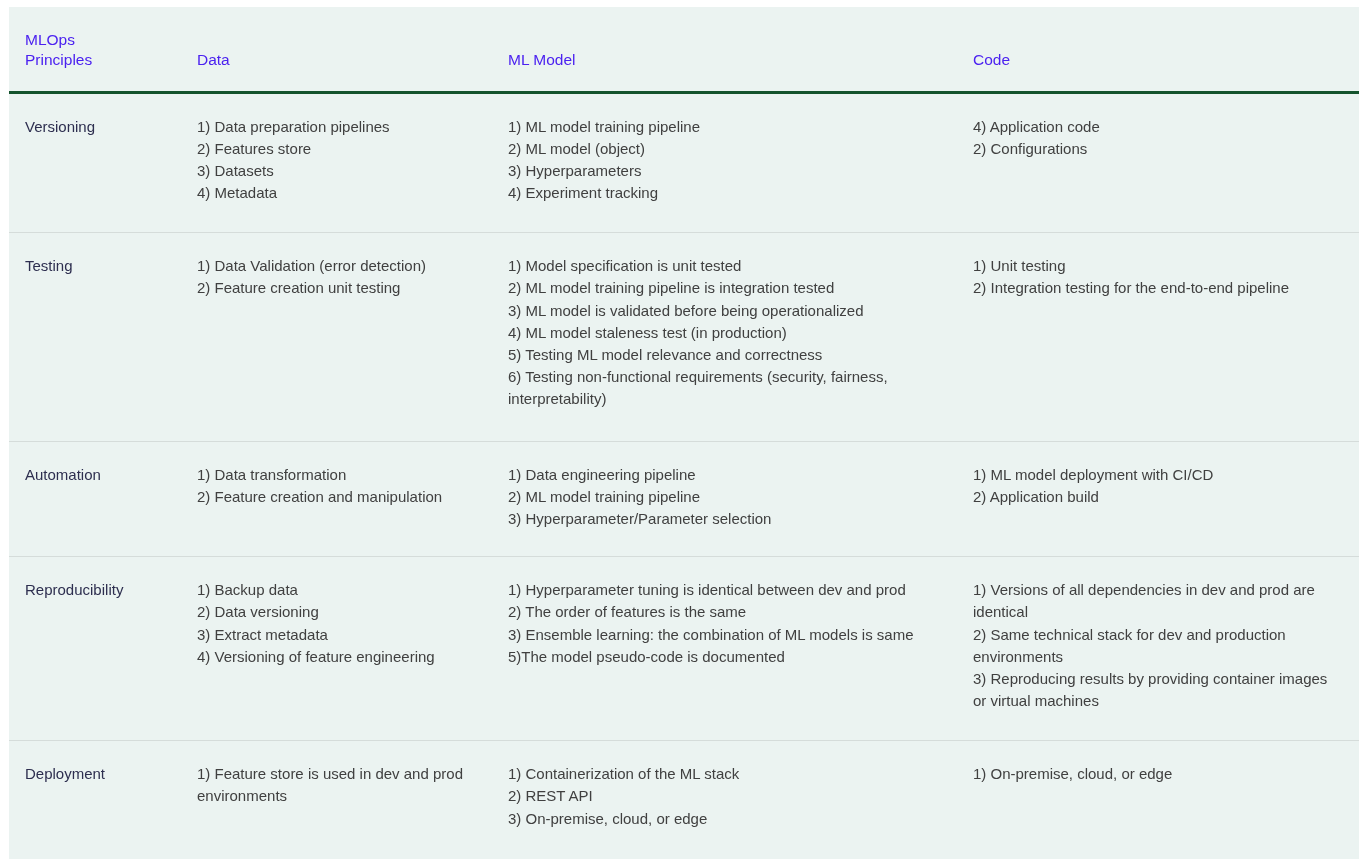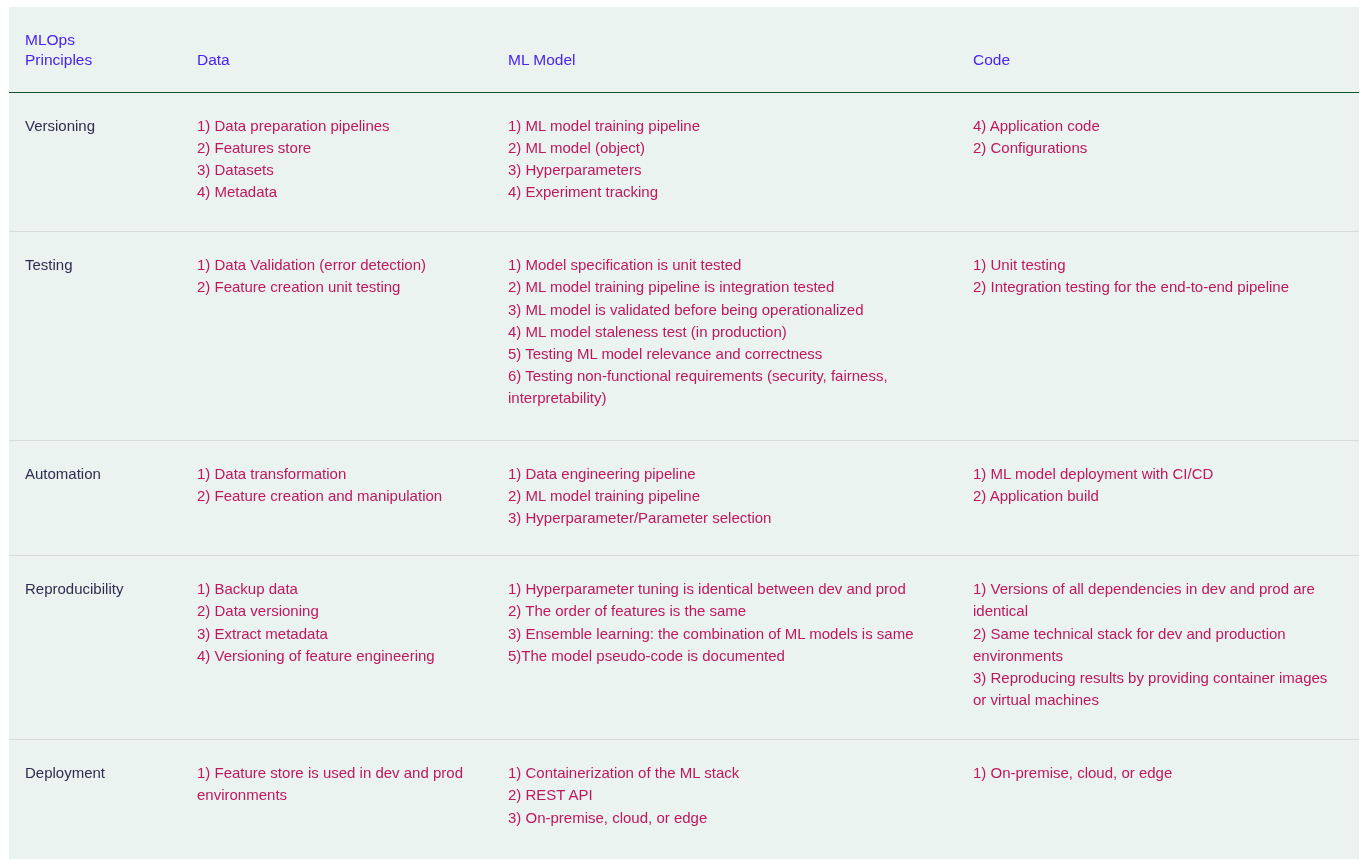--- a/index.html
+++ b/index.html
@@ -34,38 +34,38 @@
   col.c-code      { width: 396px; }
 
   thead th {
     text-align: left;
     vertical-align: top;
     font-weight: 400;
     font-size: 15.5px;
     line-height: 1.32;
     color: #4b21f0;
     padding: 0;
-    border-bottom: 1px solid #14532d;
+    border-bottom: 3px solid #14532d;
     height: 85px;
   }
 
   thead th .hdr-inner { padding-top: 23px; }
 
   th.h-principle .hdr-inner { padding-left: 16px; }
   th.h-data      .hdr-inner { padding-left: 10px; padding-top: 43px; }
   th.h-model     .hdr-inner { padding-left: 9px;  padding-top: 43px; }
   th.h-code      .hdr-inner { padding-left: 10px; padding-top: 43px; }
 
   thead th .hdr-line { display: block; white-space: pre; }
 
   tbody td {
     vertical-align: top;
     border-bottom: 1px solid #d5dcda;
     padding: 0;
-    color: #be185d;
+    color: #404040;
     font-size: 15px;
     line-height: 1.48;
   }
 
   tbody tr td .cell-inner {
     padding-top: 22px;
     padding-bottom: 24px;
     padding-right: 16px;
   }
 

